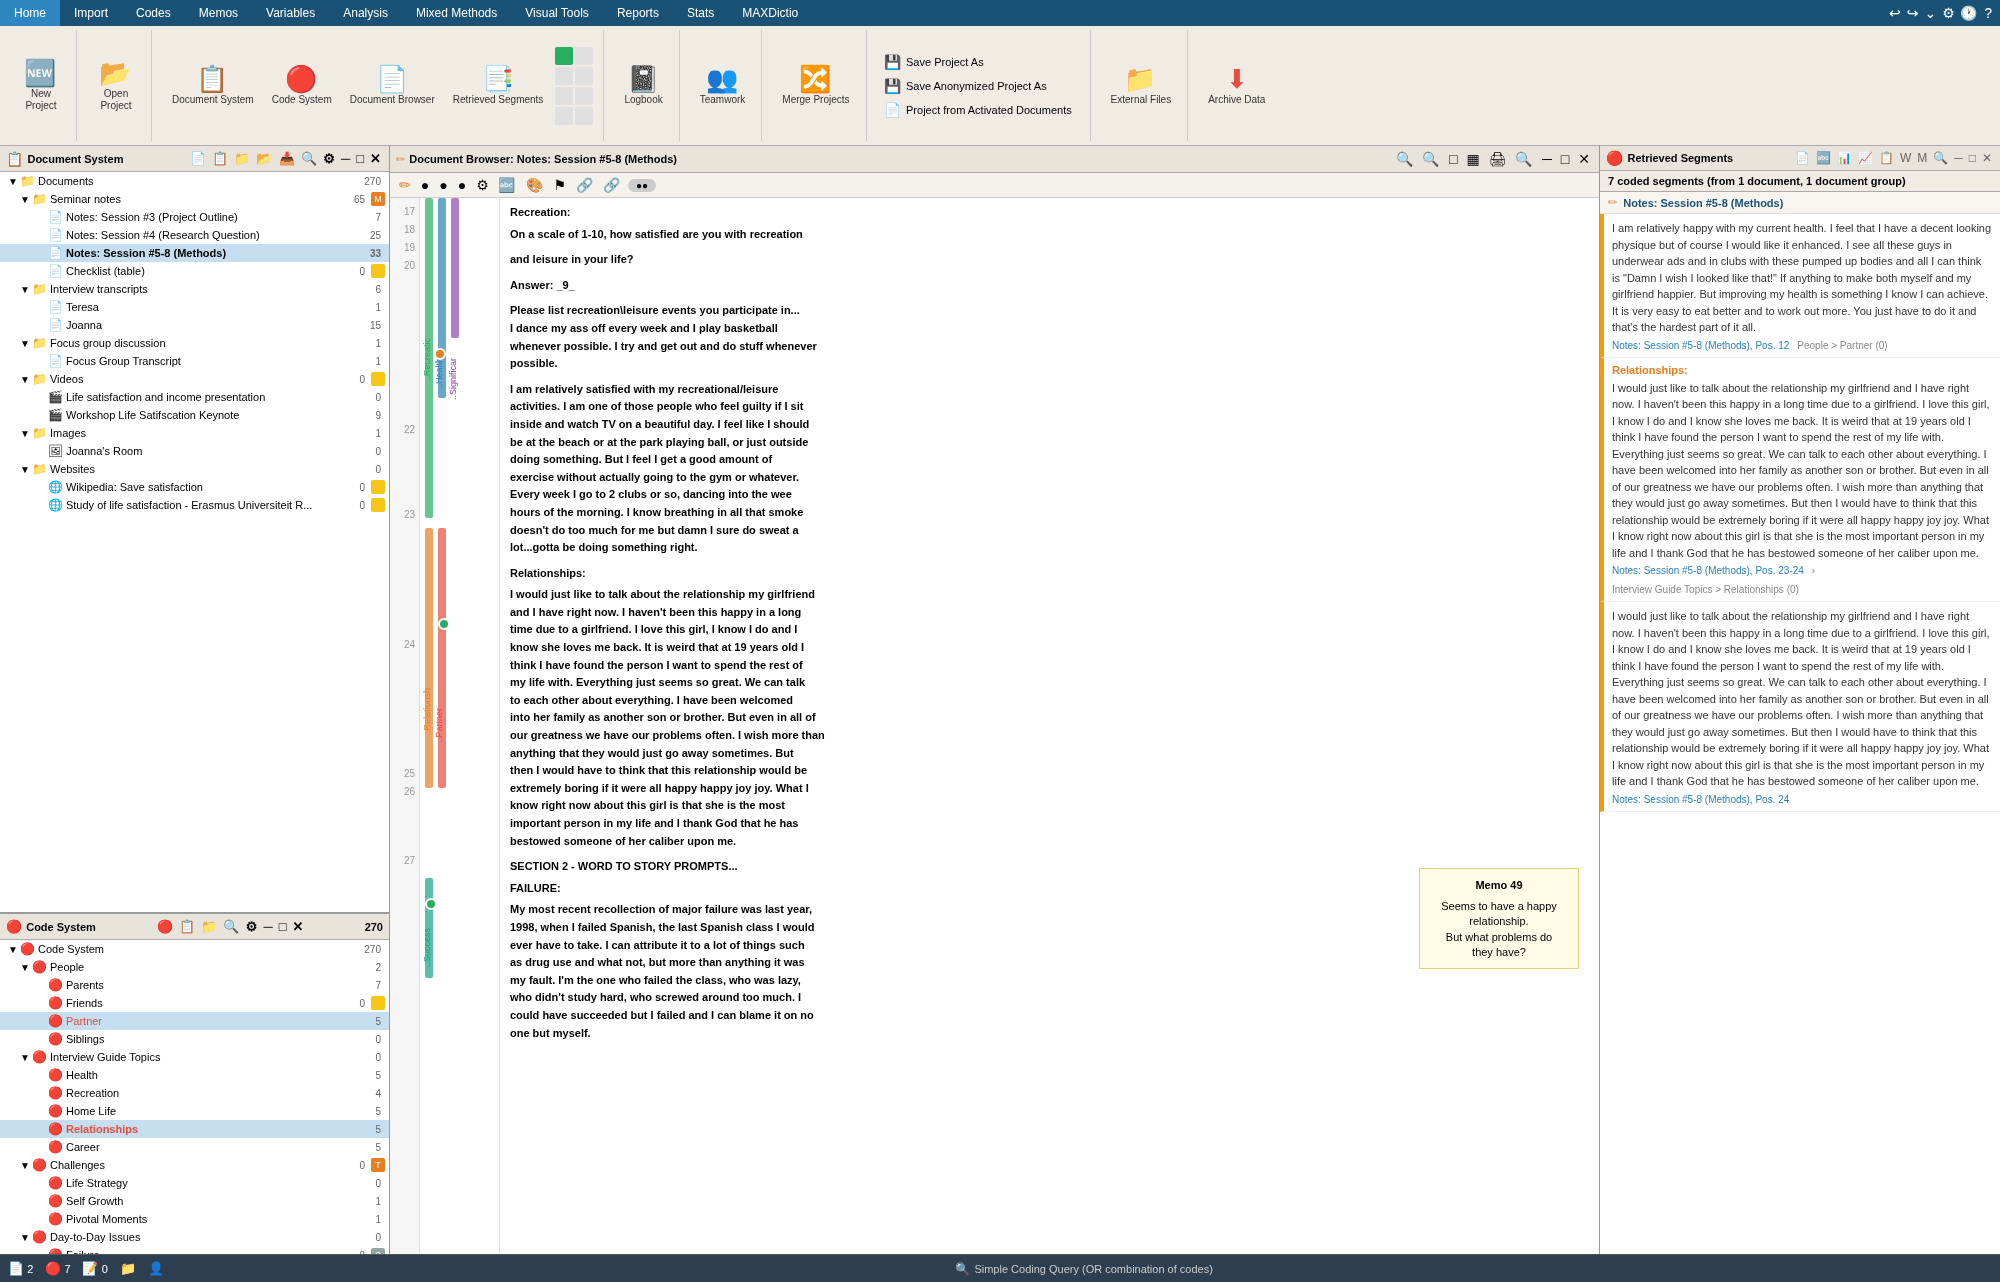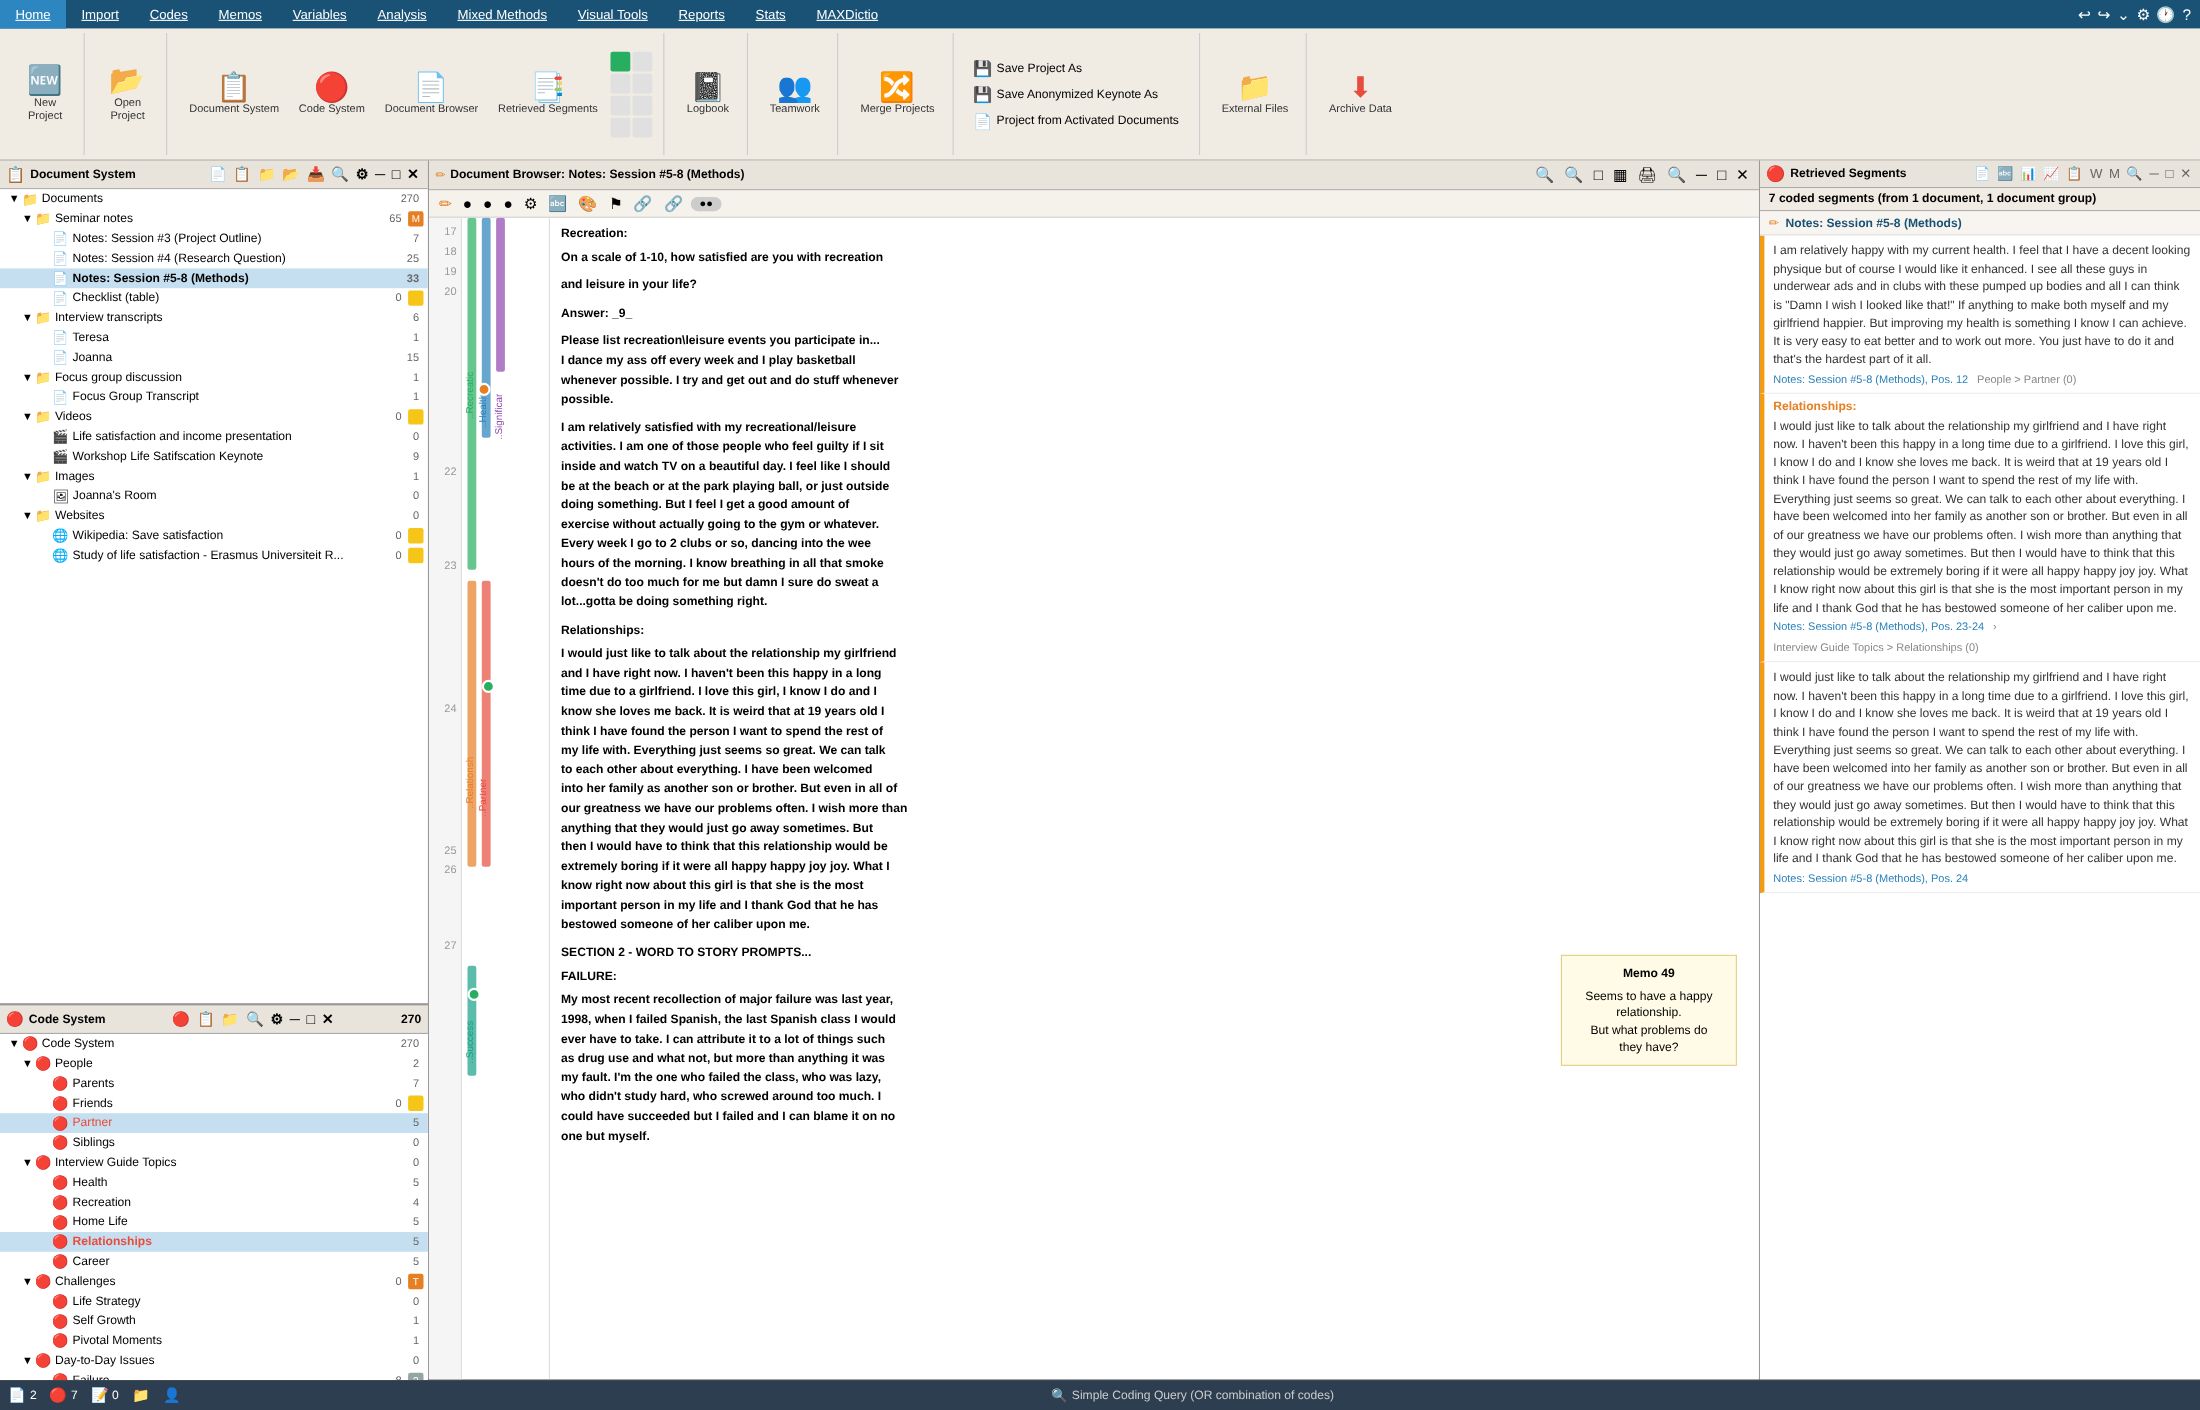--- a/index.html
+++ b/index.html
@@ -4,21 +4,21 @@
   <style>
     * { box-sizing: border-box; margin: 0; padding: 0; }
     body { font-family: 'Segoe UI', Arial, sans-serif; font-size: 11px; background: #d4d0c8; overflow: hidden; width: 2000px; height: 1282px; }
 
     
     .menu-bar {
       display: flex; align-items: center; background: #1a5276; height: 26px;
       color: white; font-size: 12px;
     }
     .menu-item {
-      padding: 0 14px; height: 100%; display: flex; align-items: center; cursor: pointer; white-space: nowrap; text-decoration: underline;
+      padding: 0 14px; height: 100%; display: flex; align-items: center; cursor: pointer; white-space: nowrap;
     }
     .menu-item:hover, .menu-item.active { background: #2e86c1; }
     .menu-bar-right { margin-left: auto; display: flex; align-items: center; gap: 6px; padding-right: 8px; }
     .menu-bar-right span { color: white; font-size: 14px; cursor: pointer; }
 
     
     .toolbar {
       background: #f0ece4; border-bottom: 1px solid #aaa; display: flex; align-items: stretch;
       padding: 4px 6px; gap: 4px; height: 120px;
     }
@@ -253,21 +253,21 @@
     </div>
   </div>
 
   <div class="toolbar-group" style="min-width:220px;align-items:flex-start;">
     <div class="save-item">
       <span class="save-icon">💾</span>
       <span>Save Project As</span>
     </div>
     <div class="save-item">
       <span class="save-icon">💾</span>
-      <span>Save Anonymized Keynote As</span>
+      <span>Save Anonymized Project As</span>
     </div>
     <div class="save-item">
       <span class="save-icon toolbar-icon-red">📄</span>
       <span>Project from Activated Documents</span>
     </div>
   </div>
 
   <div class="toolbar-group">
     <div class="toolbar-btn">
       <div class="icon">📁</div>

